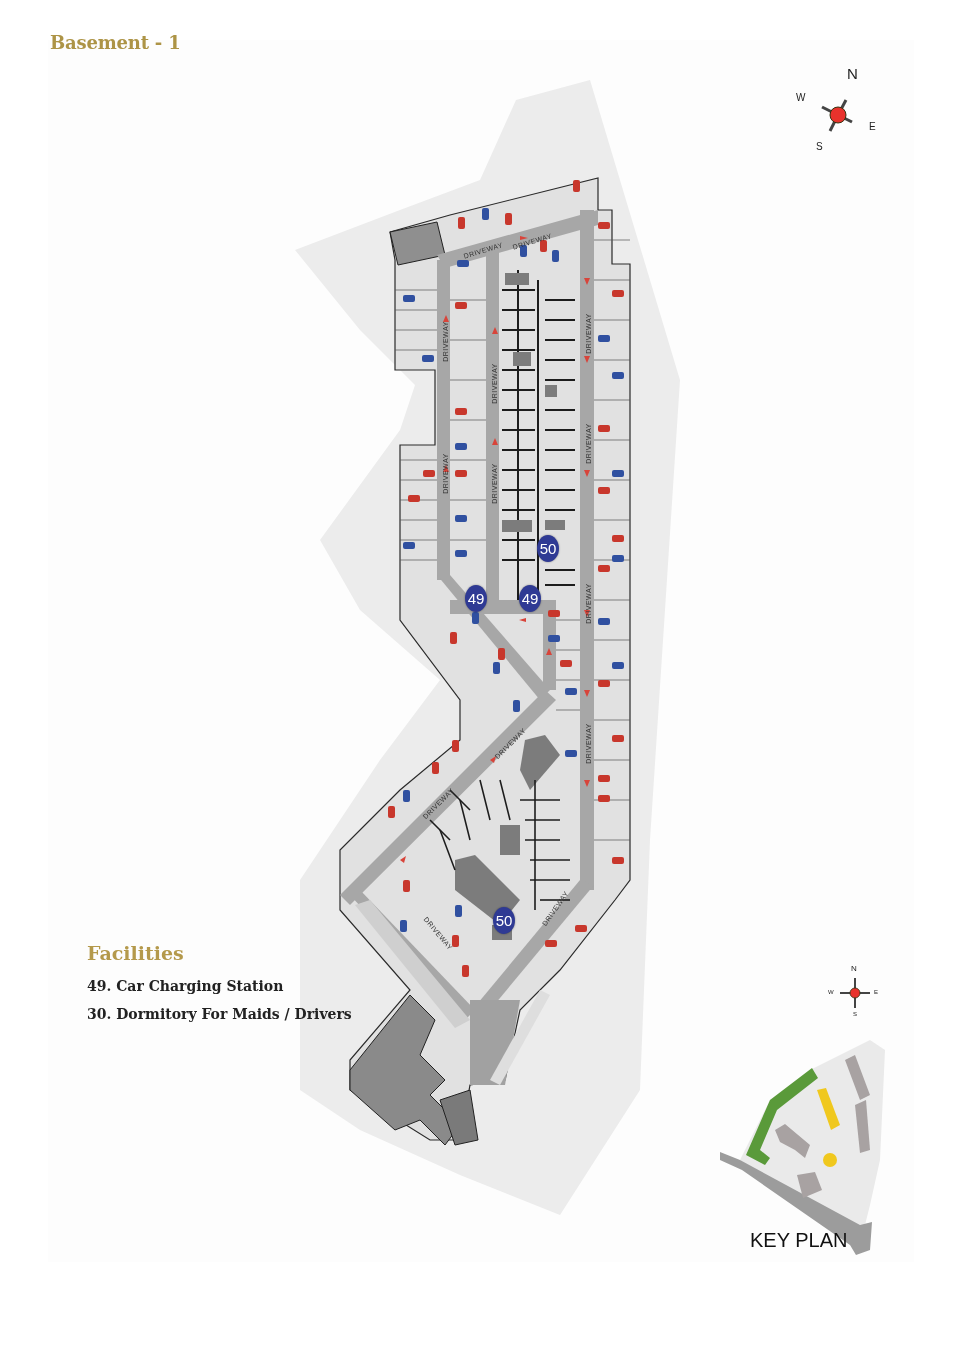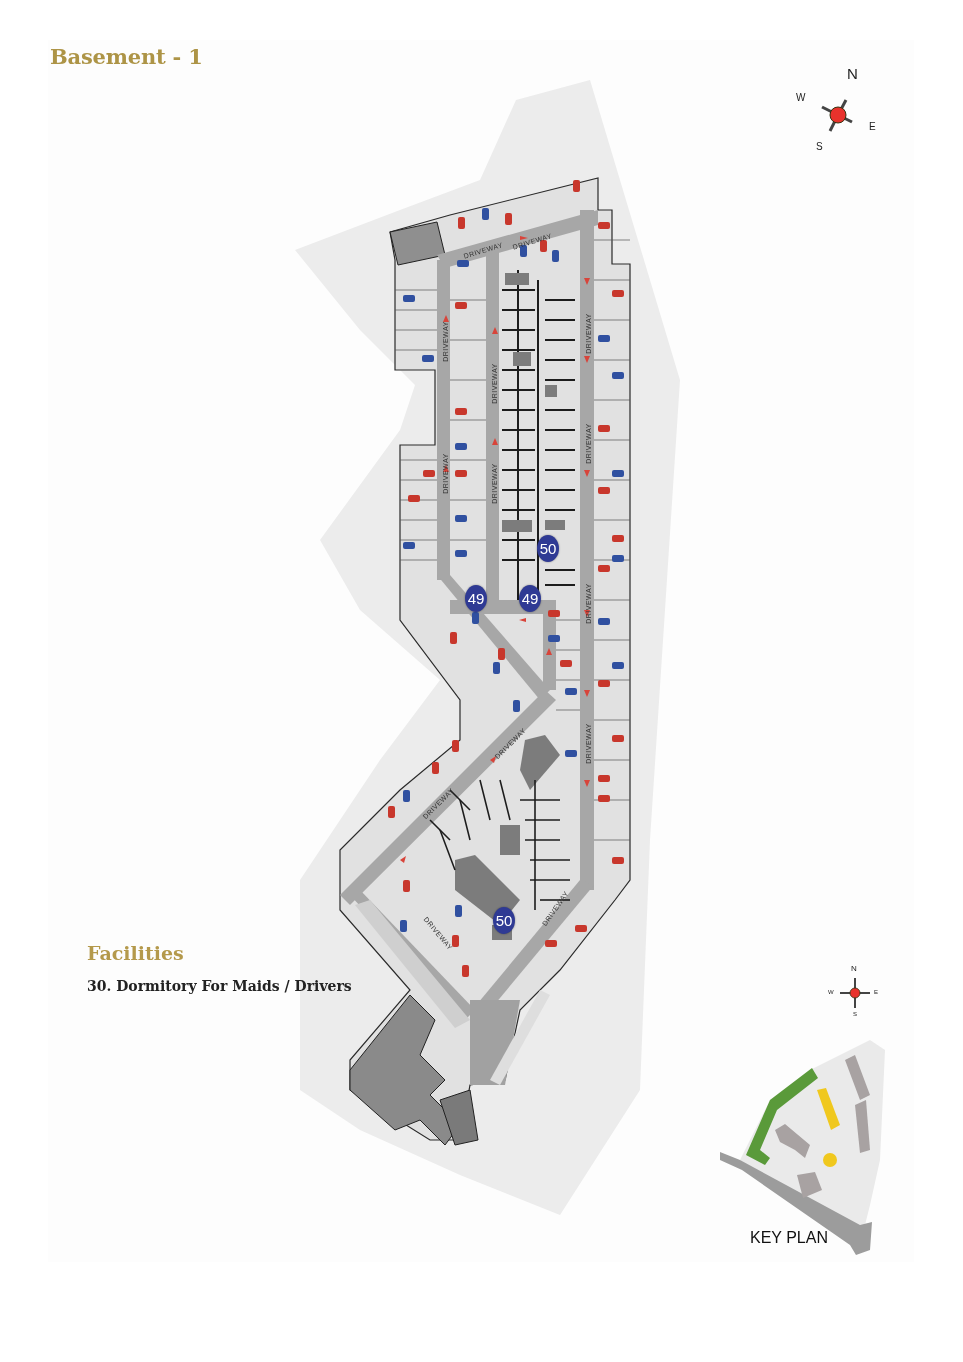--- a/index.html
+++ b/index.html
@@ -1,24 +1,24 @@
 <!DOCTYPE html>
 <html><head>
 <meta charset="utf-8">
 <style>
   html, body { margin:0; padding:0; background:#ffffff; }
   body { width:963px; height:1362px; position:relative; overflow:hidden; font-family:"Liberation Sans", sans-serif; }
   .page-bg { position:absolute; left:48px; top:40px; width:866px; height:1222px; background:#fdfdfd; }
-  .title { position:absolute; left:50px; top:44px; font-family:"DejaVu Serif", serif; font-weight:bold; font-size:21px; color:#ad9446; letter-spacing:-0.2px; }
+  .title { position:absolute; left:50px; top:32px; font-family:"DejaVu Serif", serif; font-weight:bold; font-size:18px; color:#ad9446; letter-spacing:-0.2px; }
   .plan { position:absolute; left:0; top:0; }
   .facilities { position:absolute; left:87px; top:942px; }
   .fac-heading { font-family:"DejaVu Serif", serif; font-weight:bold; font-size:19px; color:#b4994b; margin-bottom:8px; }
   .fac-item { font-family:"DejaVu Serif", serif; font-weight:bold; font-size:14px; color:#222222; line-height:28px; white-space:nowrap; }
   .compass-label { position:absolute; font-family:"Liberation Sans", sans-serif; color:#222; }
-  .keyplan-label { position:absolute; left:750px; top:1229px; font-family:"Liberation Sans", sans-serif; font-size:16px; color:#111; }
+  .keyplan-label { position:absolute; left:750px; top:1229px; font-family:"Liberation Sans", sans-serif; font-size:20px; color:#111; }
   .badge { position:absolute; width:22px; height:27px; border-radius:50%; background:#2f3a94; color:#fff; font-family:"Liberation Sans", sans-serif; font-size:15px; line-height:27px; text-align:center; box-shadow:0 0 2px rgba(0,0,0,.4); }
   .dw { position:absolute; font-family:"Liberation Sans", sans-serif; font-size:7px; color:#333; letter-spacing:0.5px; white-space:nowrap; }
 </style>
 </head>
 <body>
 
 <div class="page-bg"></div>
 
 <div class="title">Basement - 1</div>
 
@@ -282,16 +282,17 @@
 <span class="dw" style="left:568px;top:440px;transform:rotate(-90deg);">DRIVEWAY</span>
 <span class="dw" style="left:568px;top:600px;transform:rotate(-90deg);">DRIVEWAY</span>
 <span class="dw" style="left:568px;top:740px;transform:rotate(-90deg);">DRIVEWAY</span>
 <span class="dw" style="left:490px;top:740px;transform:rotate(-45deg);">DRIVEWAY</span>
 <span class="dw" style="left:418px;top:800px;transform:rotate(-45deg);">DRIVEWAY</span>
 <span class="dw" style="left:418px;top:930px;transform:rotate(50deg);">DRIVEWAY</span>
 <span class="dw" style="left:535px;top:905px;transform:rotate(-55deg);">DRIVEWAY</span>
 
 <div class="facilities">
   <div class="fac-heading">Facilities</div>
+  <div class="fac-item">49. Car Charging Station</div>
   <div class="fac-item">30. Dormitory For Maids / Drivers</div>
 </div>
 
 <div class="keyplan-label">KEY PLAN</div>
 
 </body></html>

